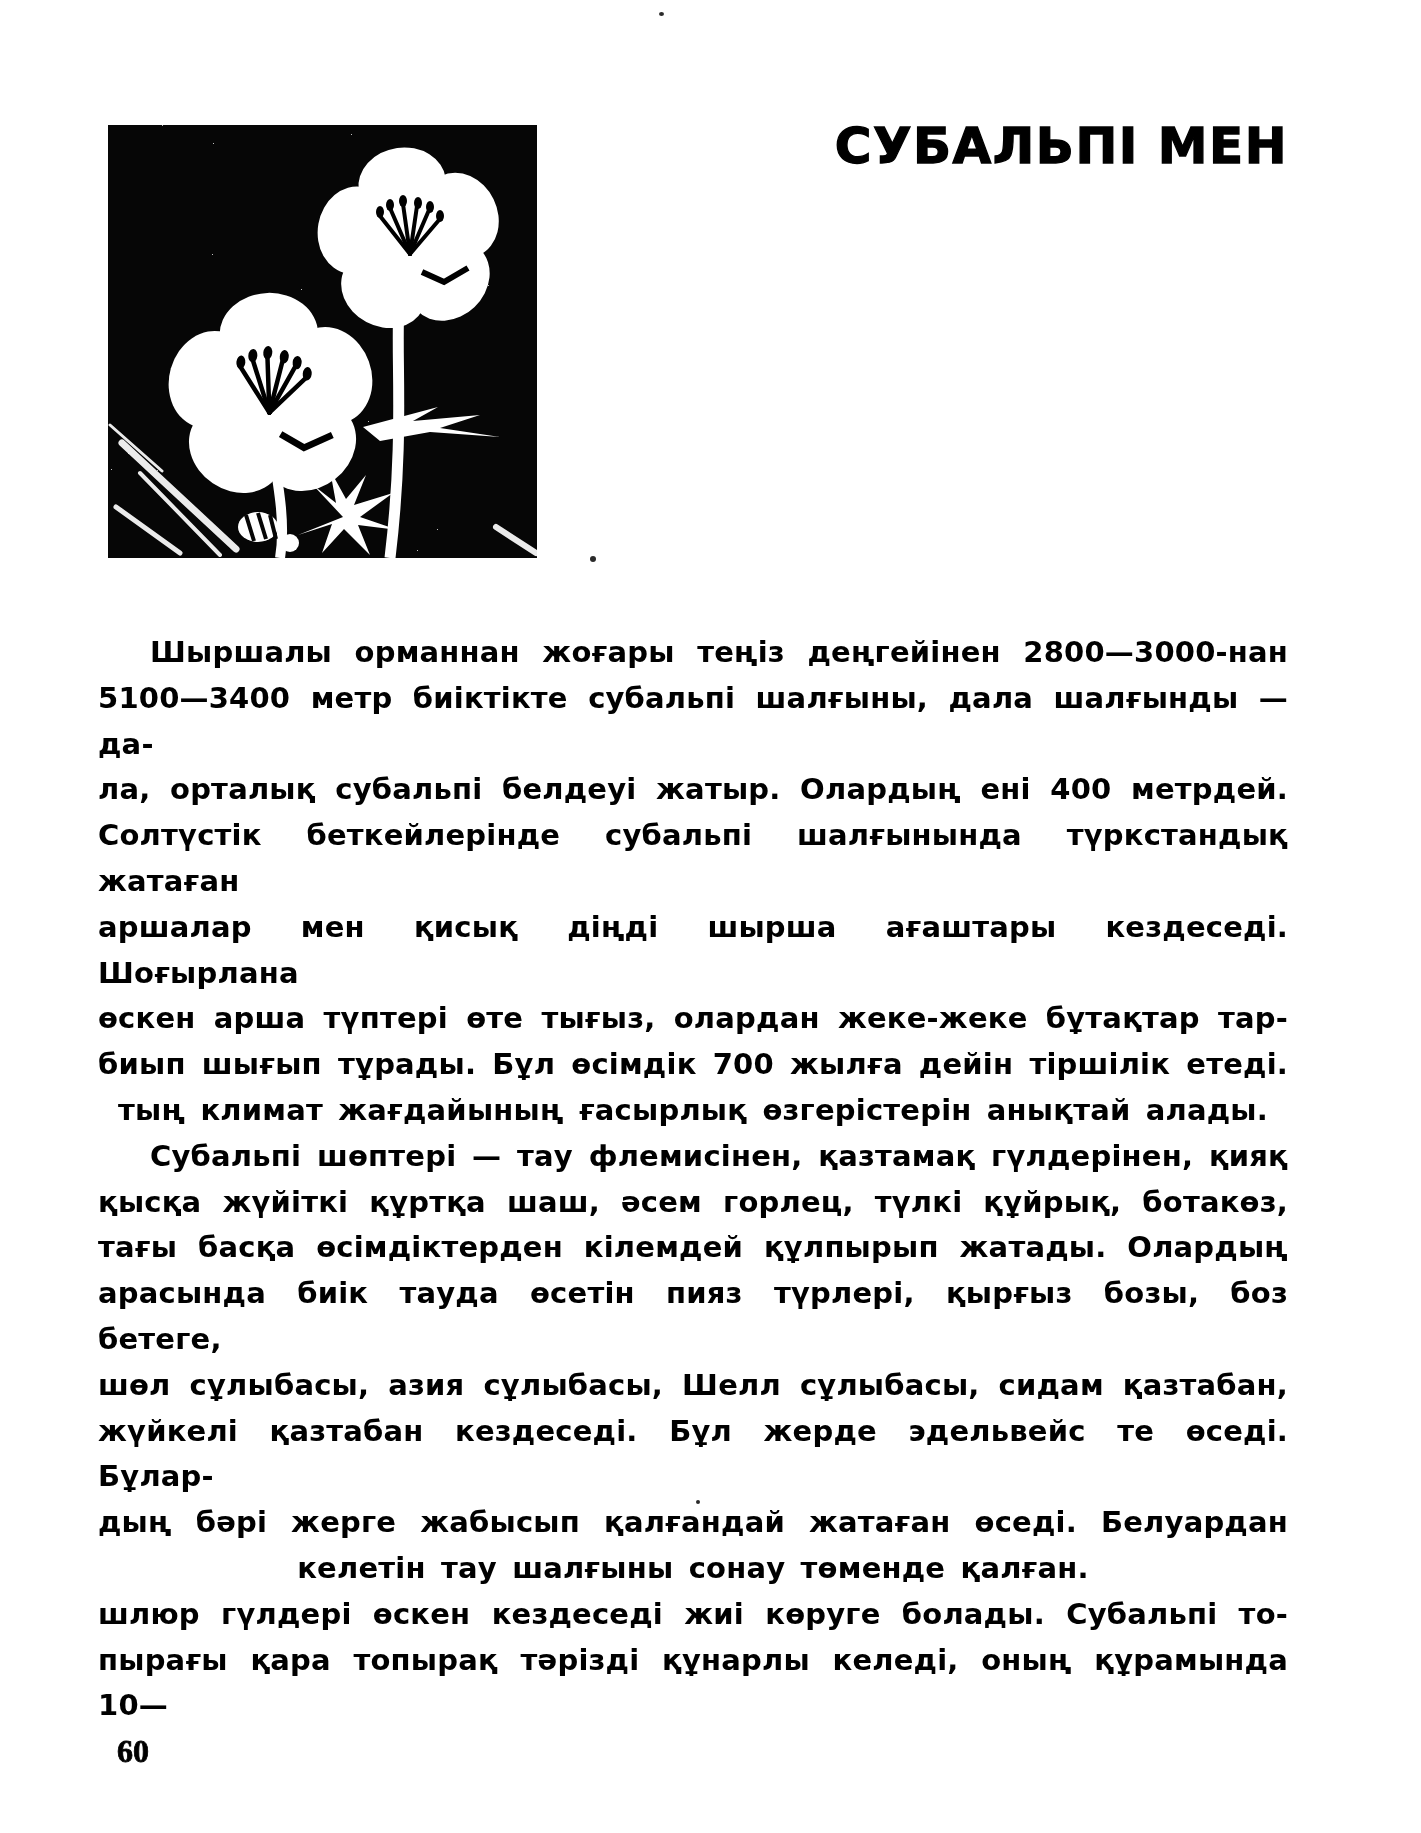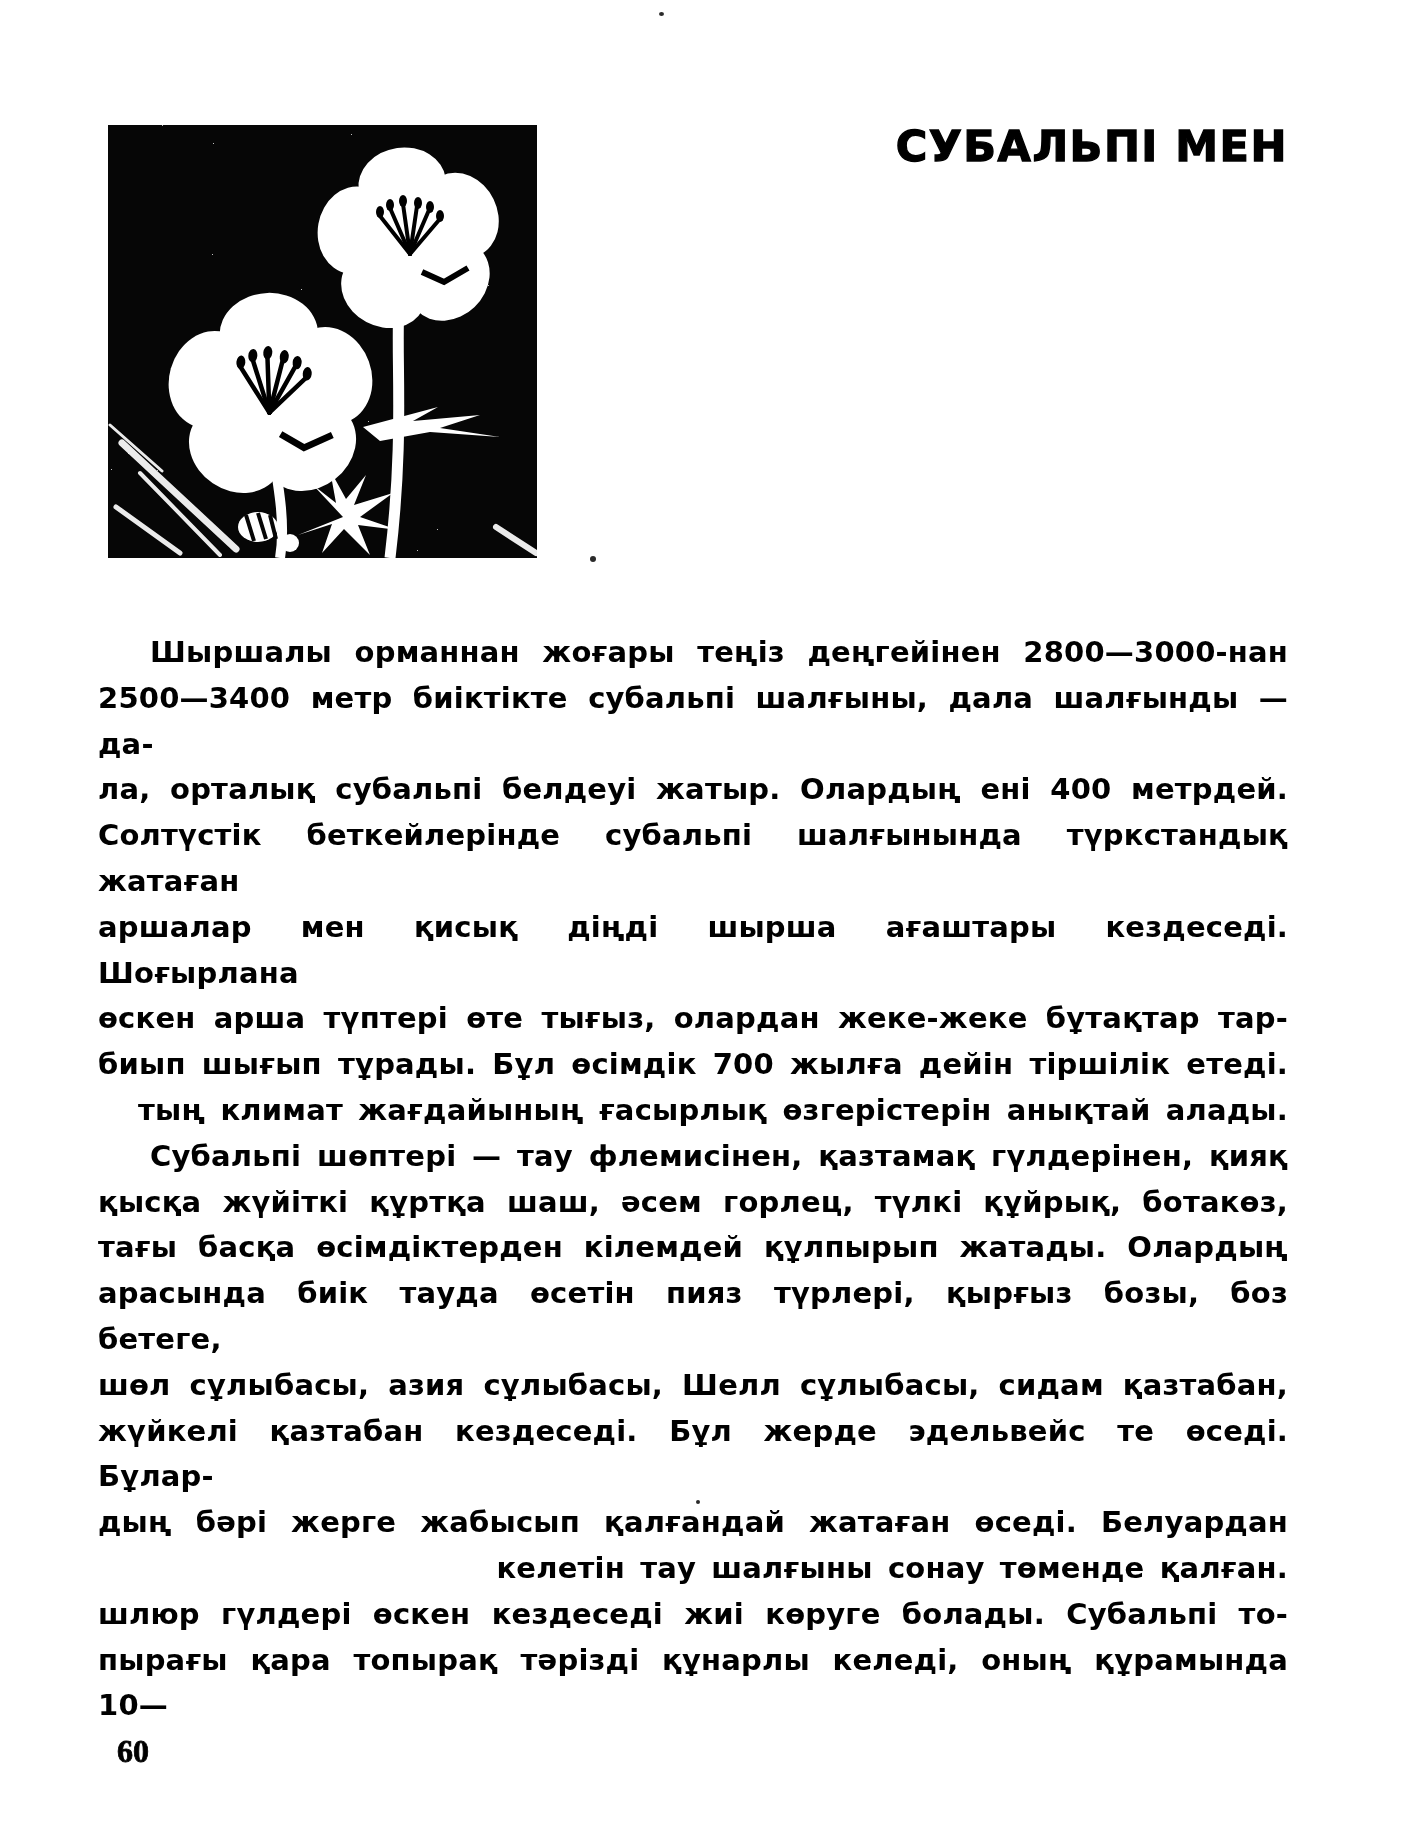--- a/index.html
+++ b/index.html
@@ -19,38 +19,38 @@
     top: 125px;
     width: 429px;
     height: 433px;
   }
   .title-block {
     position: absolute;
     right: 133px;
     top: 120px;
     text-align: right;
     font-weight: 700;
-    font-size: 43px;
+    font-size: 50px;
     line-height: 52px;
     letter-spacing: 1.5px;
     -webkit-text-stroke: 1.3px #000;
     white-space: nowrap;
   }
   .body-text {
     position: absolute;
     left: 98px;
     top: 630px;
     width: 1190px;
     font-size: 29px;
     font-weight: 700;
     line-height: 45.8px;
     letter-spacing: 0.2px;
     word-spacing: 5px;
   }
-  .line { text-align: right; }
+  .line { text-align: center; }
   .line.fill { text-align: justify; text-align-last: justify; text-justify: inter-word; }
   .line.indent { text-indent: 52px; }
   .page-number {
     position: absolute;
     left: 117px;
     top: 1733px;
     font-size: 32px;
     font-weight: 700;
     font-family: Liberation Serif, serif;
     -webkit-text-stroke: 0.8px #000;
@@ -148,21 +148,21 @@
     </svg>
   </div>
 
   <div class="title-block">
     <div>СУБАЛЬПІ МЕН</div>
   </div>
 
   <div class="body-text">
       <div class="paragraph">
         <div class="line indent fill">Шыршалы орманнан жоғары теңіз деңгейінен 2800—3000-нан</div>
-        <div class="line fill">2500—3400 метр биіктікте субальпі шалғыны, дала шалғынды — да-</div>
+        <div class="line fill">5100—3400 метр биіктікте субальпі шалғыны, дала шалғынды — да-</div>
         <div class="line fill">ла, орталық субальпі белдеуі жатыр. Олардың ені 400 метрдей.</div>
         <div class="line fill">Солтүстік беткейлерінде субальпі шалғынында түркстандық жатаған</div>
         <div class="line fill">аршалар мен қисық діңді шырша ағаштары кездеседі. Шоғырлана</div>
         <div class="line fill">өскен арша түптері өте тығыз, олардан жеке-жеке бұтақтар тар-</div>
         <div class="line fill">биып шығып тұрады. Бұл өсімдік 700 жылға дейін тіршілік етеді.</div>
         <div class="line">тың климат жағдайының ғасырлық өзгерістерін анықтай алады.</div>
       </div>
       <div class="paragraph">
         <div class="line indent fill">Субальпі шөптері — тау флемисінен, қазтамақ гүлдерінен, қияқ</div>
         <div class="line fill">қысқа жүйіткі құртқа шаш, әсем горлец, түлкі құйрық, ботакөз,</div>

